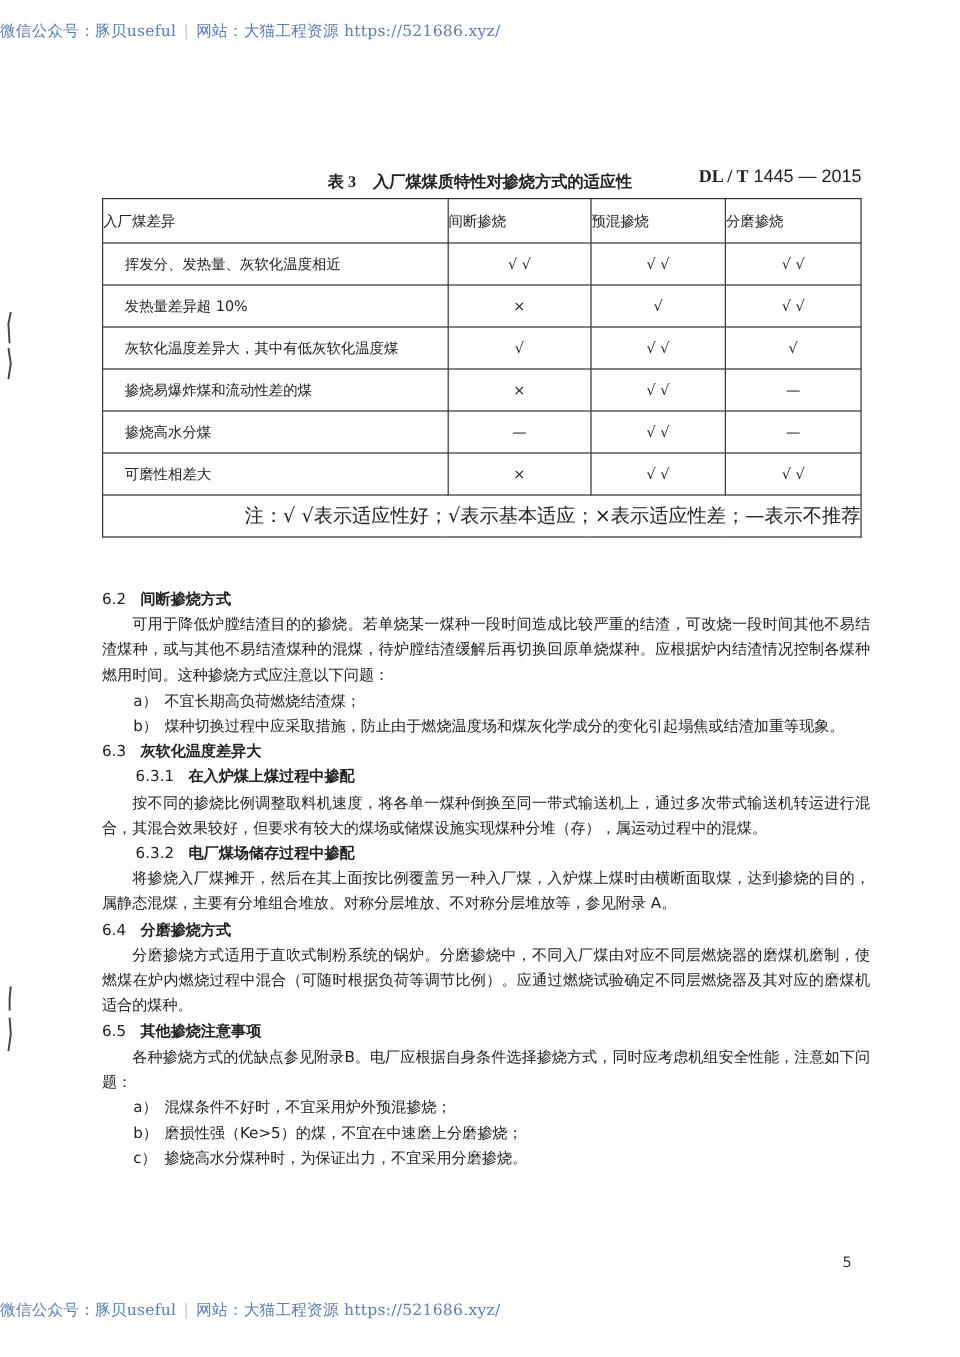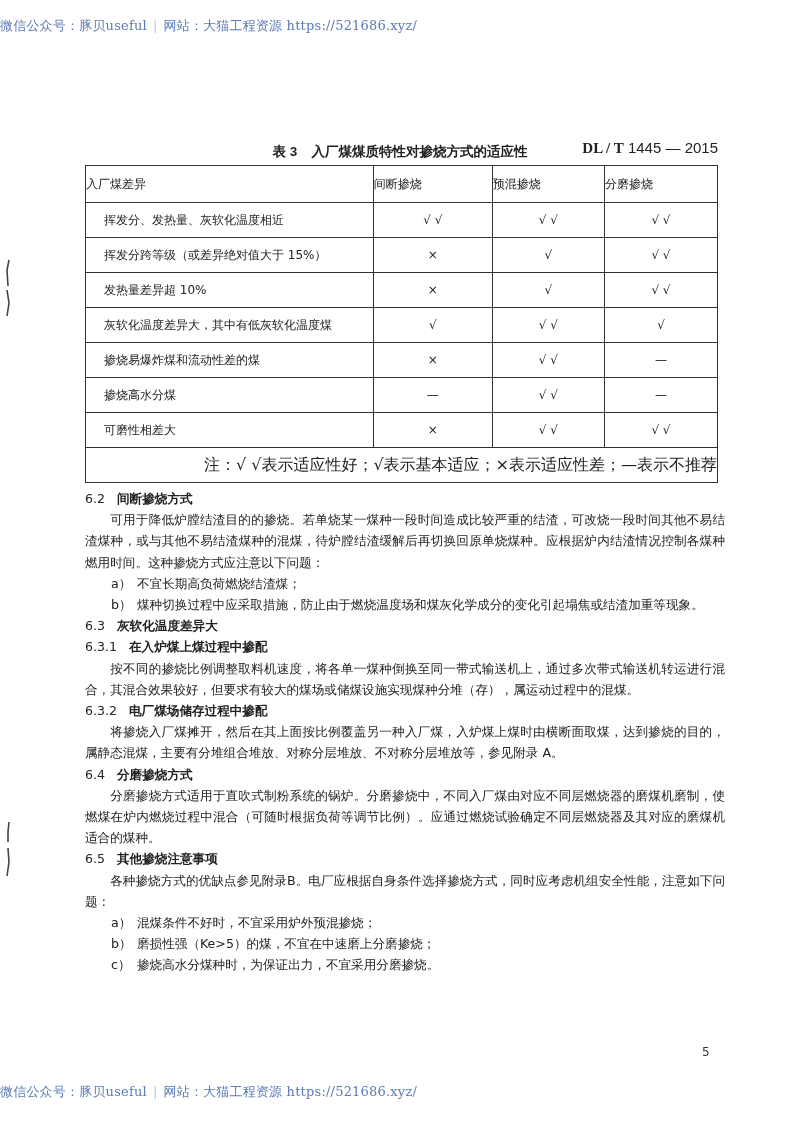--- a/index.html
+++ b/index.html
@@ -16,21 +16,21 @@
   .watermark .sep { color: #b8c6de; margin: 0 6px; }
   .wm-top { top: 17px; }
   .wm-bottom { top: 1083px; }
   .std-code {
     position: absolute; top: 115px; right: 82px;
     font-family: "Liberation Sans", sans-serif; font-size: 15px; color: #222; margin-top: 24px;
   }
   .std-code b { font-family: "Liberation Serif", serif; font-weight: bold; }
   .table-title {
     position: absolute; top: 143px; left: 0; width: 800px; text-align: center;
-    font-family: Liberation Sans, sans-serif; font-size: 13.5px; font-weight: bold; color: #222;
+    font-family: Liberation Serif, serif; font-size: 13.5px; font-weight: bold; color: #222;
   }
   .table-title .num { margin-right: 14px; }
   table.fit {
     position: absolute; top: 165px; left: 85px; width: 633px;
     border-collapse: collapse; font-size: 12px;
     font-family: "DejaVu Sans", sans-serif; color: #222;
   }
   table.fit td, table.fit th {
     border: 1.3px solid #333; height: 34px; padding: 0; font-weight: normal;
   }
@@ -39,21 +39,21 @@
   table.fit td.mark { text-align: center; font-size: 12px; }
   table.fit td.note { text-align: right; padding-left: 18px; height: 34px; font-size: 16px; }
   .col1 { width: 289px; } .col2 { width: 119px; } .col3 { width: 112px; } .col4 { width: 113px; }
   .content {
     position: absolute; top: 488px; left: 85px; width: 640px;
     font-family: "DejaVu Sans", sans-serif; font-size: 12.6px; line-height: 21.2px; color: #222;
   }
   .content p { margin: 0; }
   .h2 { font-weight: bold; }
   .h2 .n, .h3 .n { display: inline-block; width: 32px; font-weight: normal; }
-  .h3 .n { width: 44px; }
+  .h3 .n { width: 44px; margin-left: 28px; }
   .h3 { font-weight: bold; }
   .para { text-indent: 2em; text-align: justify; }
   .item { padding-left: 52px; text-indent: -26px; }
   .item .lbl { display: inline-block; width: 26px; text-indent: 0; }
   .page-num {
     position: absolute; top: 1045px; left: 702px; font-size: 12px;
     font-family: "DejaVu Sans", sans-serif; color: #333;
   }
   .margin-mark {
     position: absolute; left: 4px; width: 8px; height: 60px;
@@ -89,26 +89,20 @@
       <th class="col2">间断掺烧</th>
       <th class="col3">预混掺烧</th>
       <th class="col4">分磨掺烧</th>
     </tr>
   </thead>
   <tbody>
     <tr>
       <td class="desc">挥发分、发热量、灰软化温度相近</td>
       <td class="mark">√ √</td>
       <td class="mark">√ √</td>
-      <td class="mark">√ √</td>
-    </tr>
-    <tr>
-      <td class="desc">挥发分跨等级（或差异绝对值大于 15%）</td>
-      <td class="mark">×</td>
-      <td class="mark">√</td>
       <td class="mark">√ √</td>
     </tr>
     <tr>
       <td class="desc">发热量差异超 10%</td>
       <td class="mark">×</td>
       <td class="mark">√</td>
       <td class="mark">√ √</td>
     </tr>
     <tr>
       <td class="desc">灰软化温度差异大，其中有低灰软化温度煤</td>

